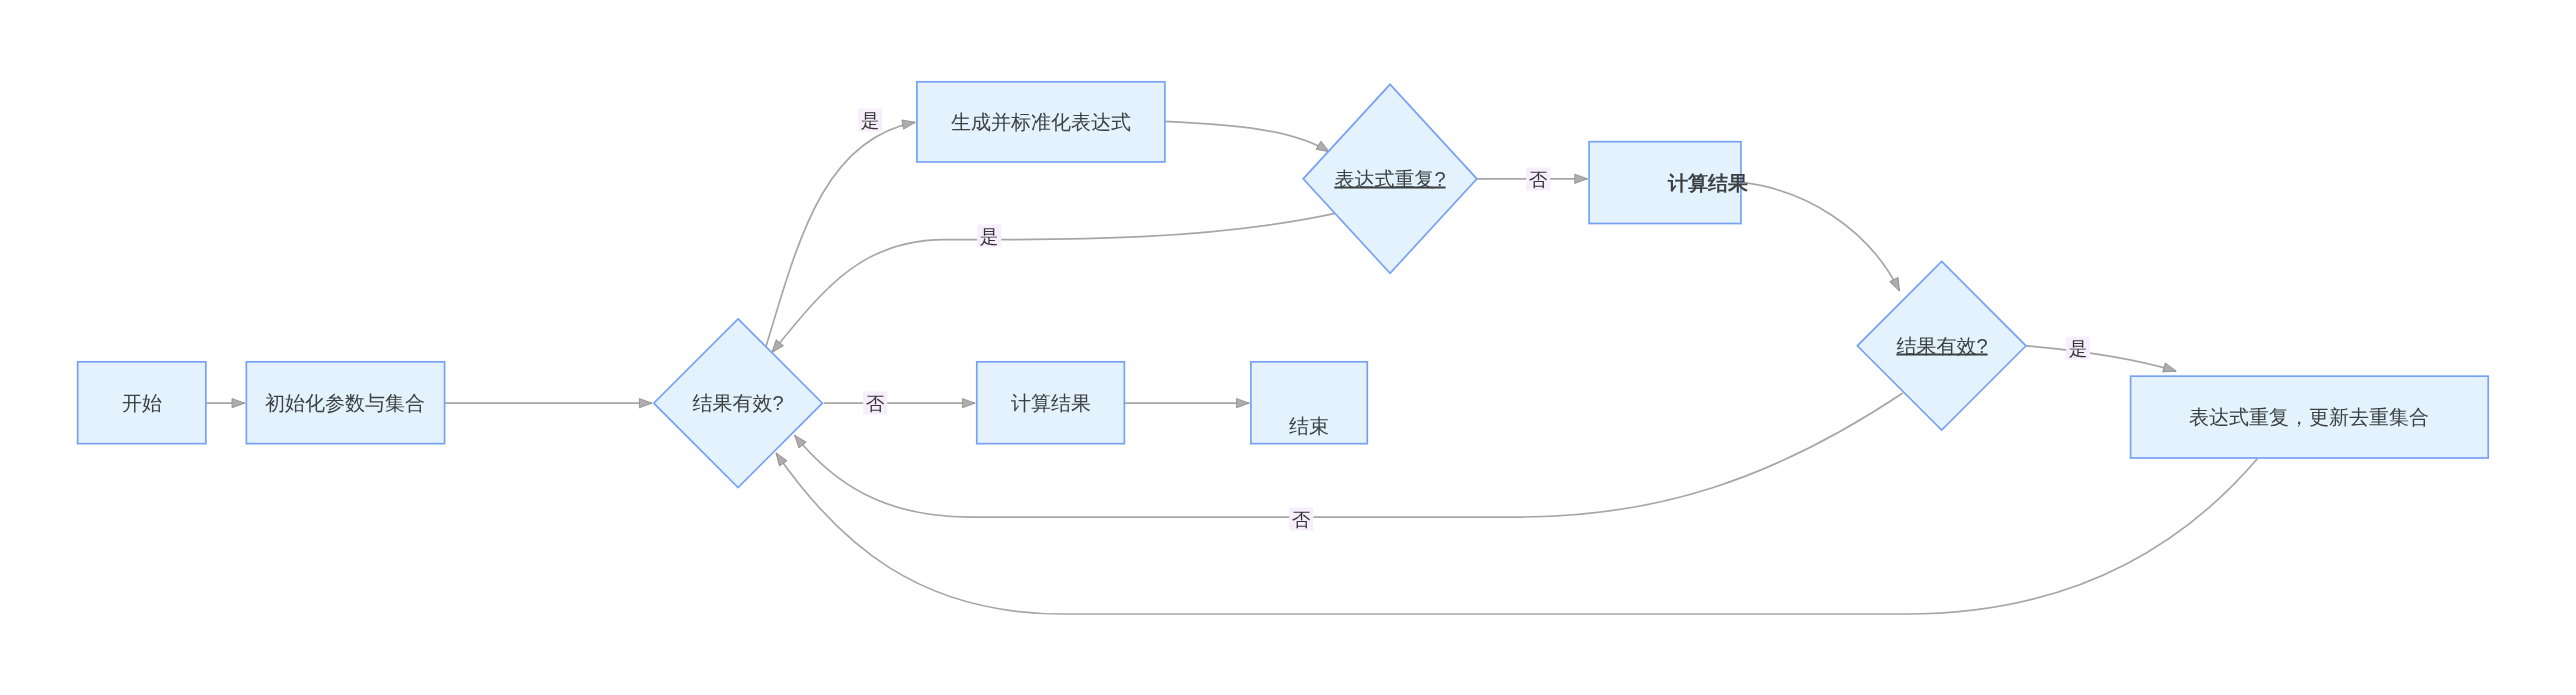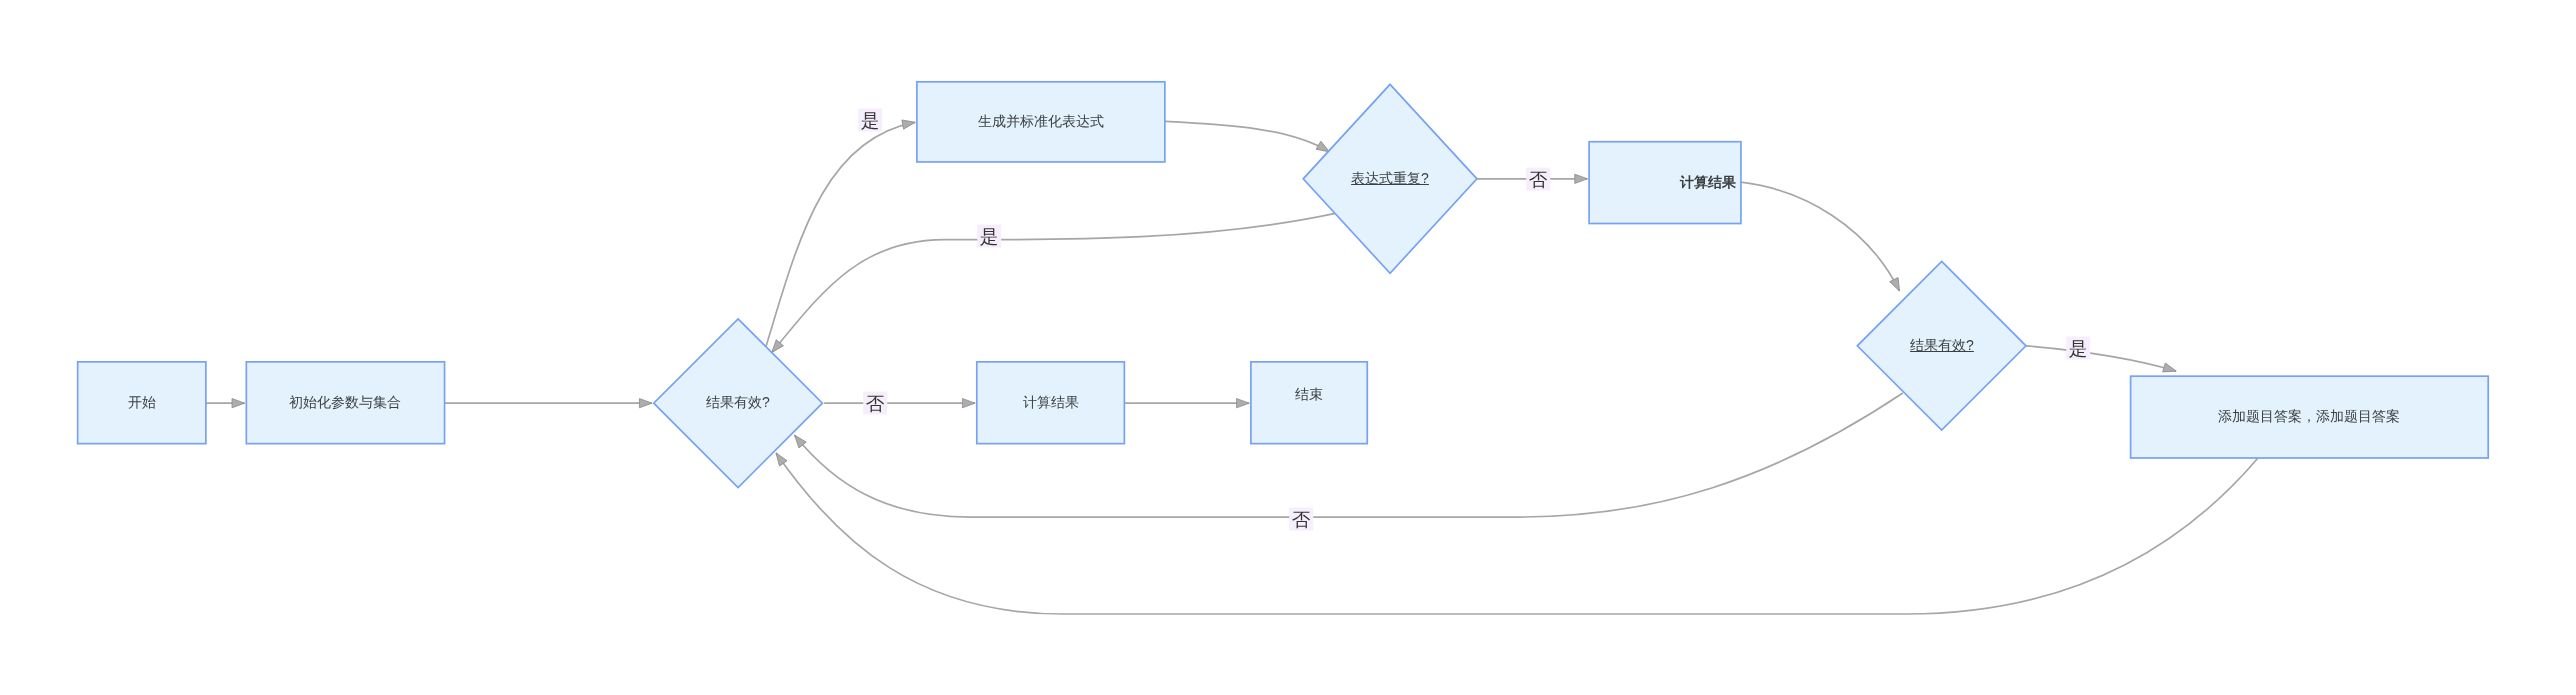--- a/index.html
+++ b/index.html
@@ -29,21 +29,21 @@
   .node-shape{
     fill:var(--node-fill);
     stroke:var(--node-border);
     stroke-width:2px;
   }
   #labels-layer{position:absolute;left:0;top:0;width:100%;height:100%;pointer-events:none;}
   .node-label{
     position:absolute;
     transform:translate(-50%,-50%);
     color:var(--text-color);
-    font-size:14px;
+    font-size:20px;
     white-space:nowrap;
     text-align:center;
     pointer-events:auto;
   }
   .edge-label{
     position:absolute;
     transform:translate(-50%,-50%);
     color:#333333;
     font-size:18.6px;
     line-height:1.15;
@@ -97,18 +97,18 @@
       <span class="edge-label" style="left: 989px; top: 236px;">是</span>
       <span class="edge-label" style="left: 2078px; top: 348px;">是</span>
       <span class="edge-label" style="left: 1301px; top: 519px;">否</span>
       <div class="node-label" style="left: 142px; top: 403px;">开始</div>
       <div class="node-label" style="left: 345px; top: 403px;">初始化参数与集合</div>
       <div class="node-label" style="left: 738px; top: 403px;">结果有效?</div>
       <div class="node-label" style="left: 1041px; top: 122px;">生成并标准化表达式</div>
       <div class="node-label" style="left: 1390px; top: 179px; text-decoration: underline;">表达式重复?</div>
       <div class="node-label" style="left: 1708px; top: 183px; font-weight: bold;">计算结果</div>
       <div class="node-label" style="left: 1942px; top: 346px; text-decoration: underline;">结果有效?</div>
-      <div class="node-label" style="left: 2309px; top: 417px;">添加题目答案，添加题目答案</div>
+      <div class="node-label" style="left: 2309px; top: 417px;">表达式重复，更新去重集合</div>
       <div class="node-label" style="left: 1051px; top: 403px;">计算结果</div>
-      <div class="node-label" style="left: 1309px; top: 395px; text-align: right;">结束</div>
+      <div class="node-label" style="left: 1309px; top: 426px; text-align: right;">结束</div>
     </div>
 </div>
 
 
 </body></html>

